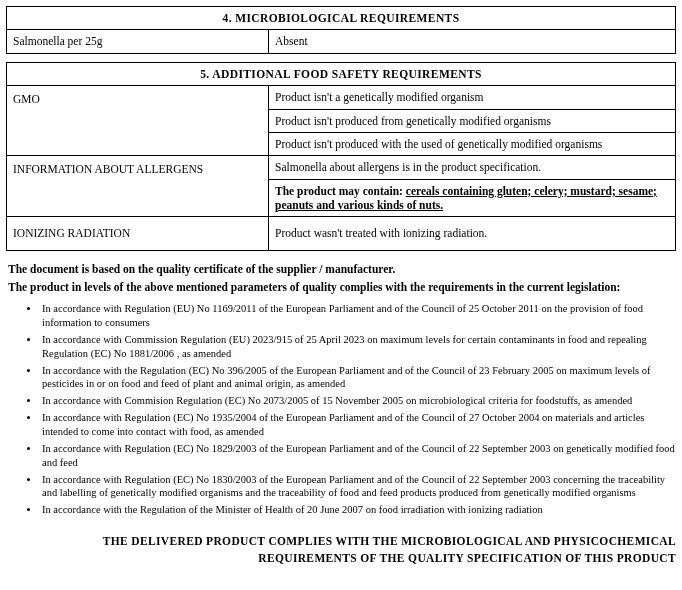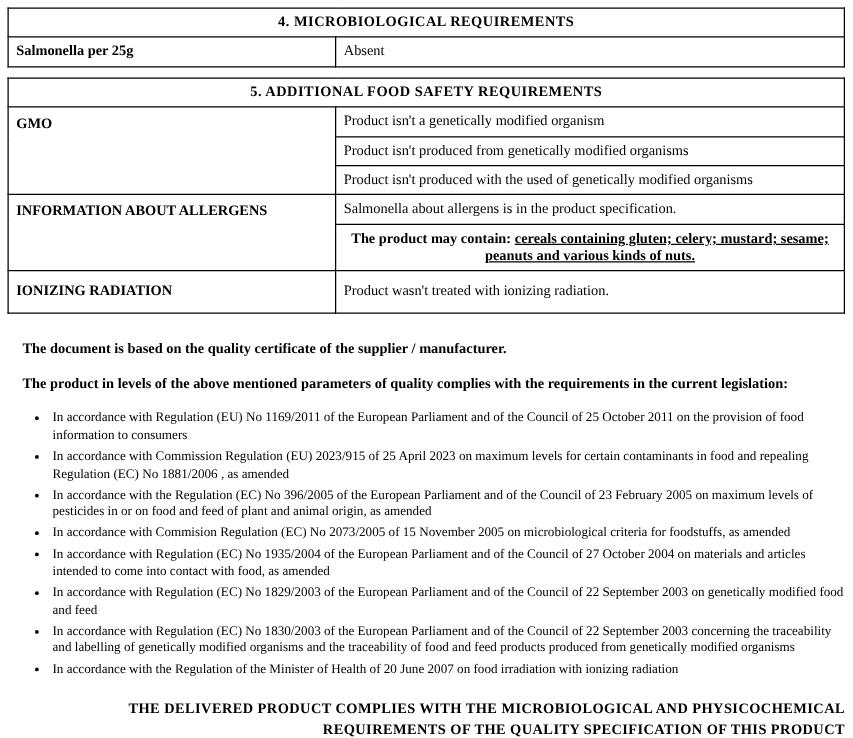--- a/index.html
+++ b/index.html
@@ -36,32 +36,32 @@
     line-height: 1.25;
   }
   td.section-title {
     text-align: center;
     font-weight: bold;
     font-size: 11.5px;
     letter-spacing: 0.4px;
     padding: 5px 4px;
   }
   td.label {
-    font-weight: bold;
+    font-weight: normal;
     width: 262px;
   }
   td.value {
     font-weight: normal;
   }
   .spacer-8 { height: 8px; }
   .intro-line {
     font-weight: bold;
     font-size: 11.5px;
     line-height: 1.45;
-    margin: 12px;
+    margin: 2px;
   }
   ul.regs {
     margin: 6px 0 0 0;
     padding-left: 34px;
     list-style-type: disc;
   }
   ul.regs li {
     font-size: 10.5px;
     line-height: 1.32;
     margin-bottom: 3px;
@@ -70,21 +70,20 @@
   .final-statement {
     margin-top: 16px;
     font-weight: bold;
     font-size: 11.5px;
     letter-spacing: 0.35px;
     line-height: 1.5;
     text-align: right;
   }
   .allergen-note {
     font-weight: bold;
-    text-align: center;
   }
   .allergen-note .plain {
     font-weight: bold;
   }
   .allergen-note .underlined {
     text-decoration: underline;
     font-weight: bold;
   }
 </style>
 </head>

